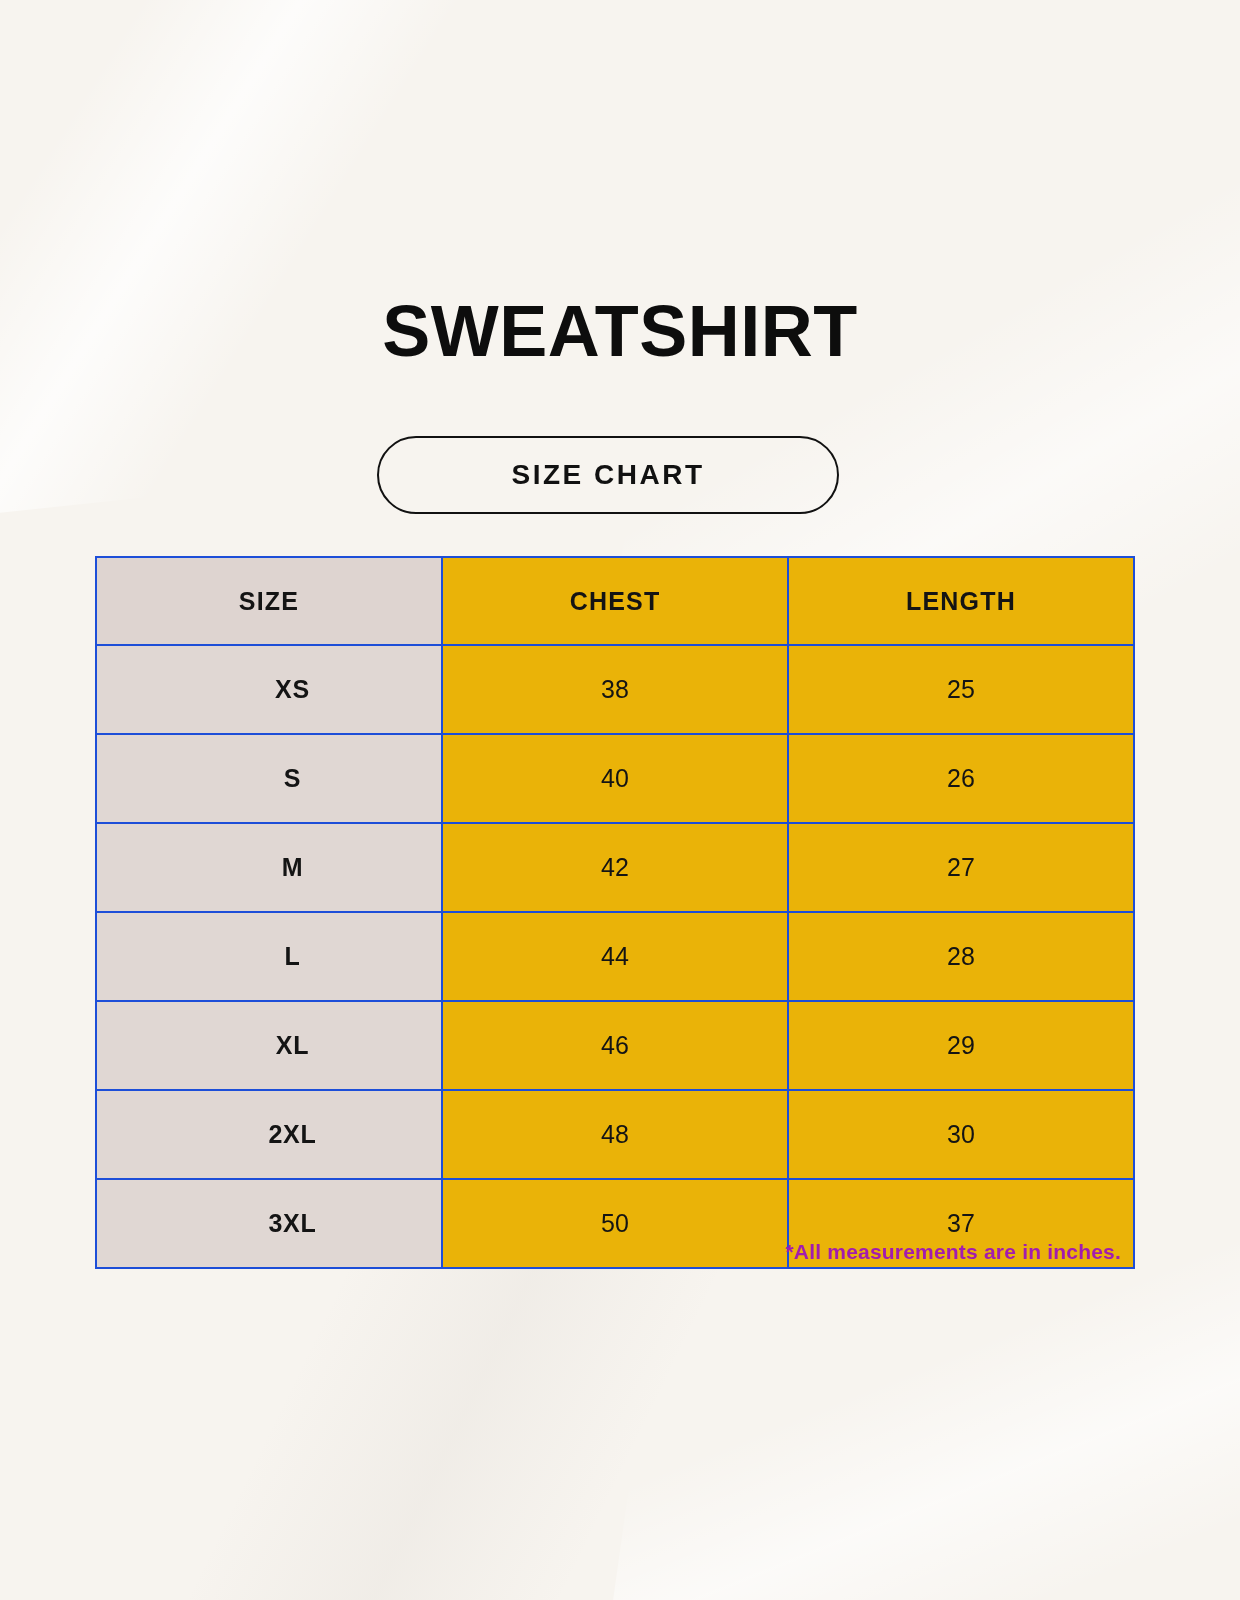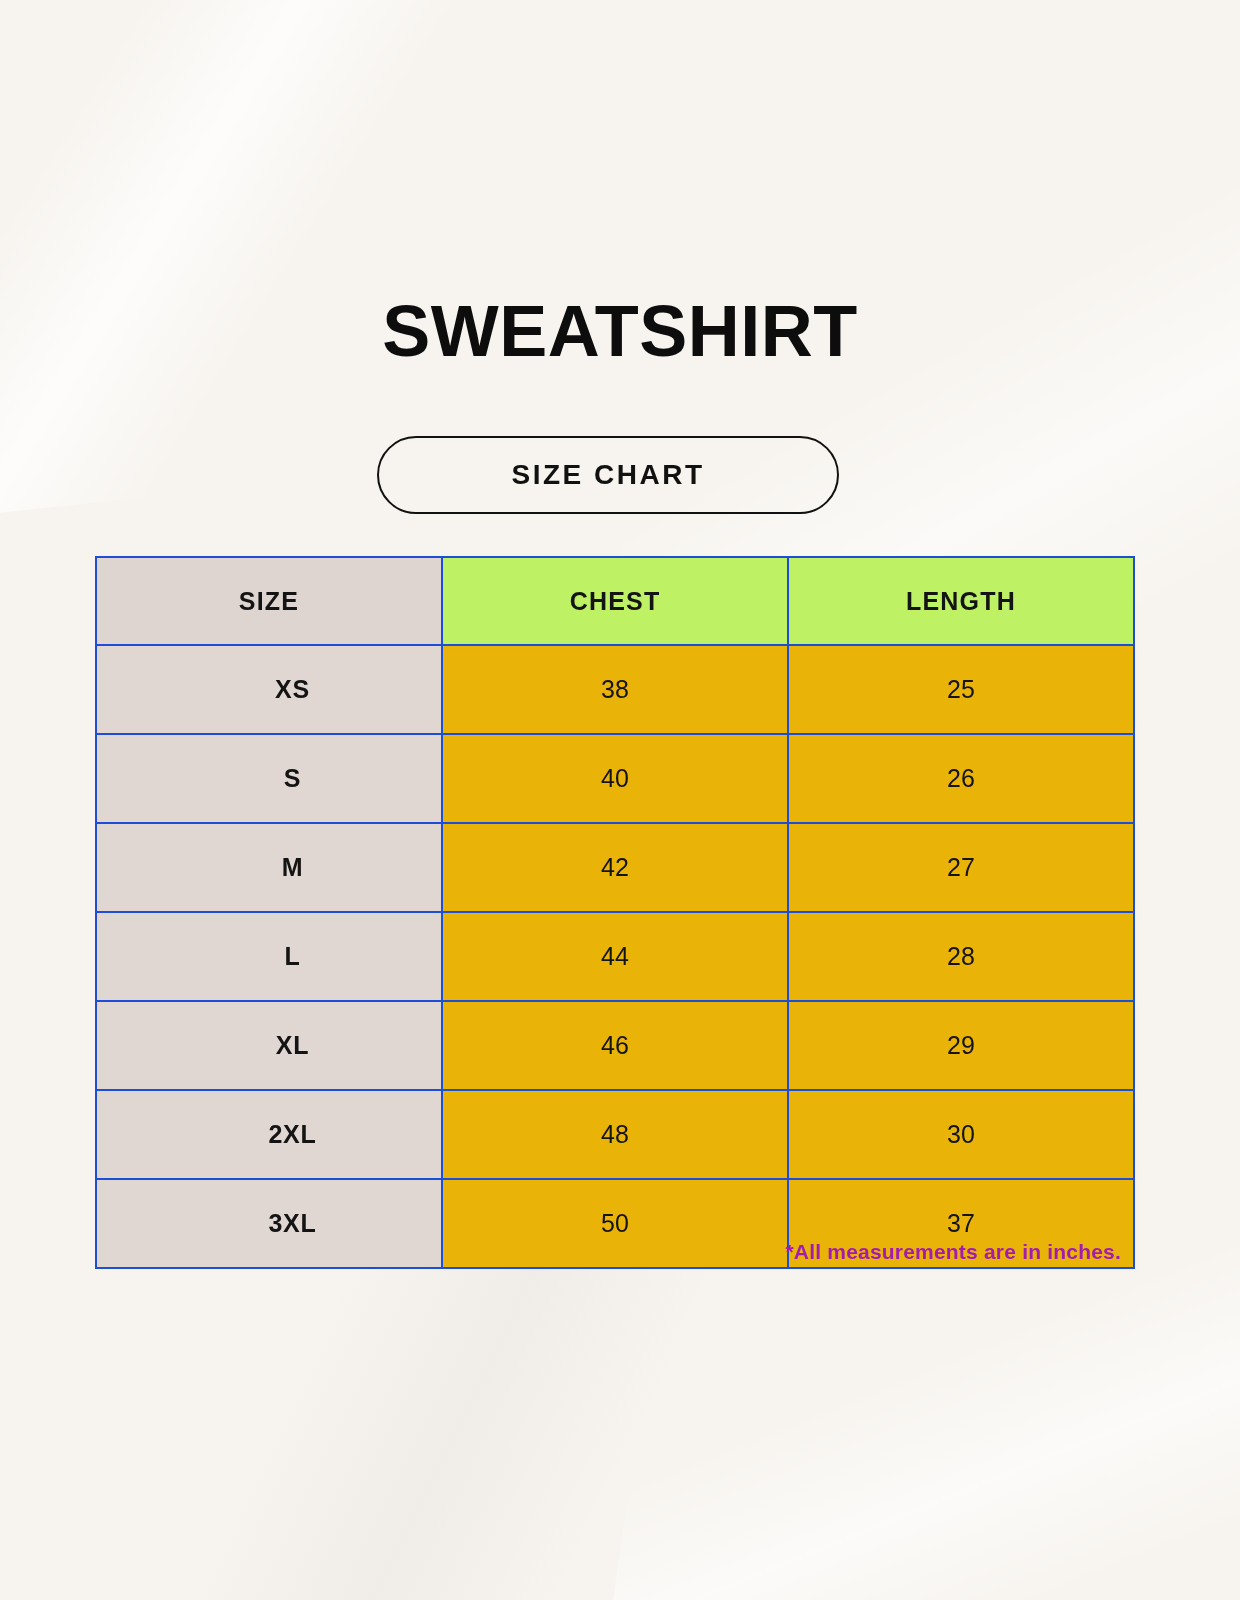--- a/index.html
+++ b/index.html
@@ -121,21 +121,21 @@
     font-size: 25px;
     font-weight: 700;
     letter-spacing: 1.2px;
     height: 84px;
   }
   th.col-size {
     background: #ded4d0;
     width: 342px;
   }
   th.col-measure {
-    background: #bef264;
+    background: #eab308;
     width: 342px;
   }
   td.cell-size {
     background: #e0d7d3;
     font-weight: 700;
     letter-spacing: 0.8px;
     padding-left: 48px;
   }
   td.cell-value {
     background: #eab308;

